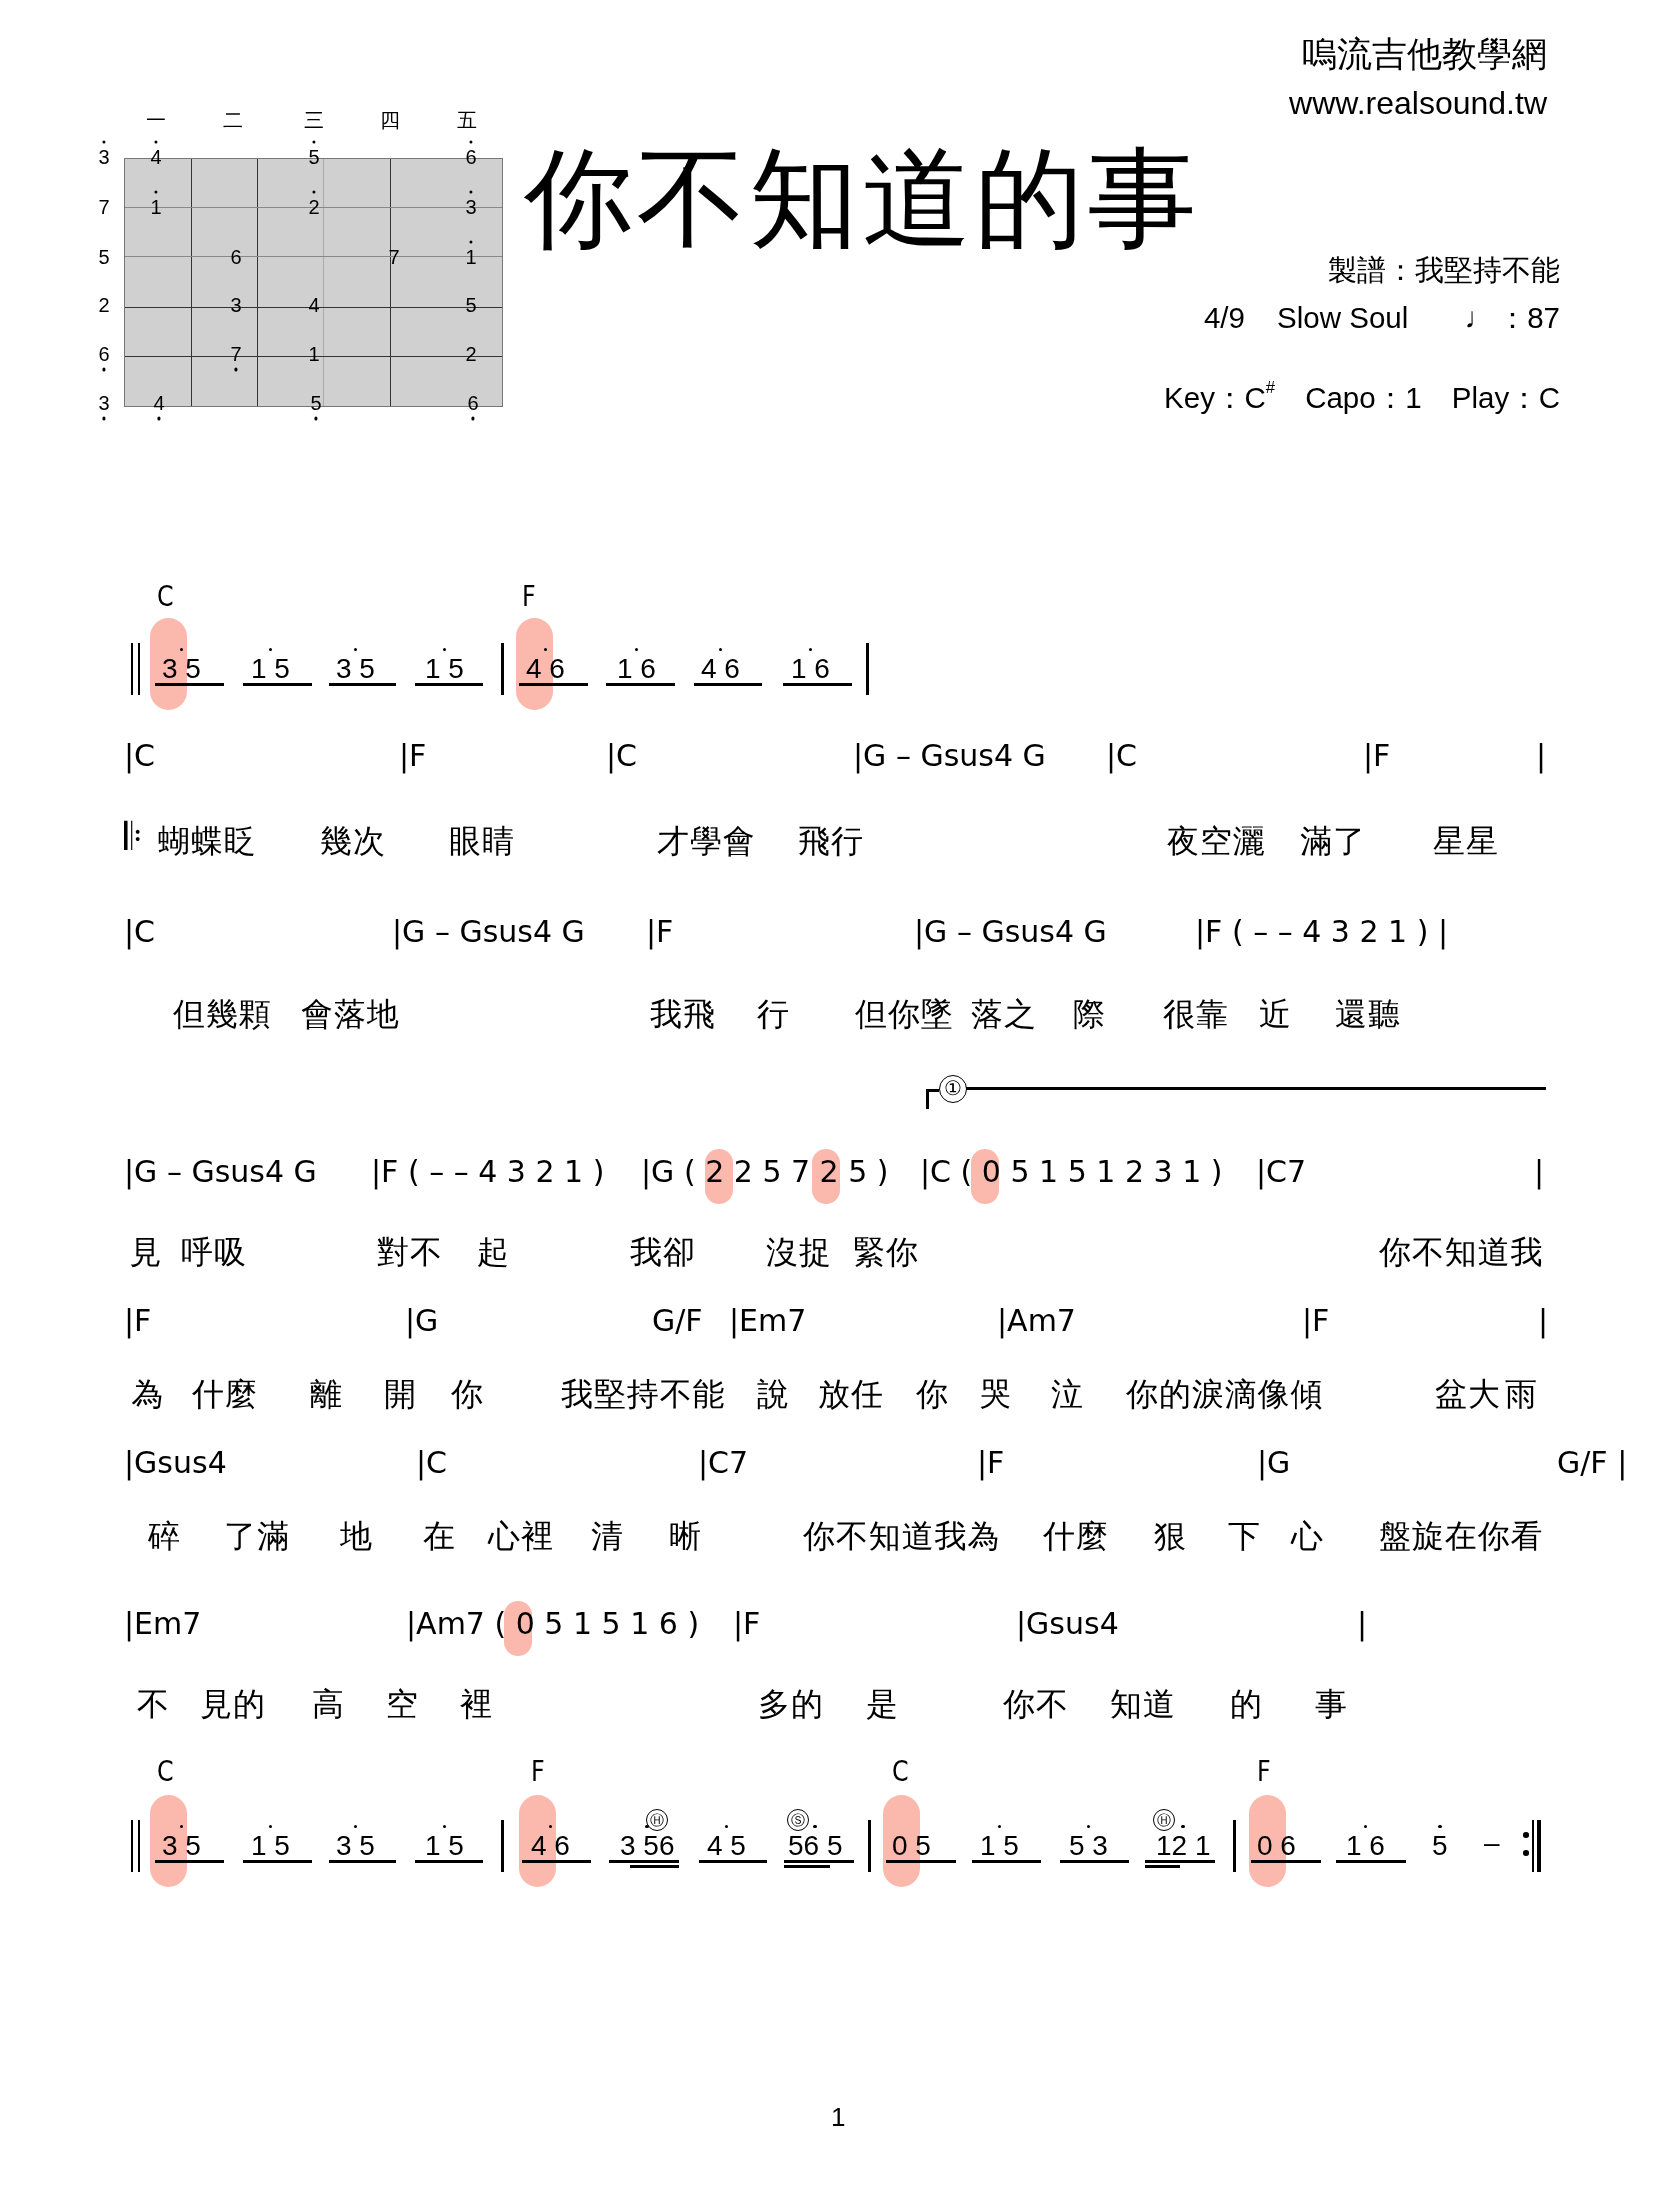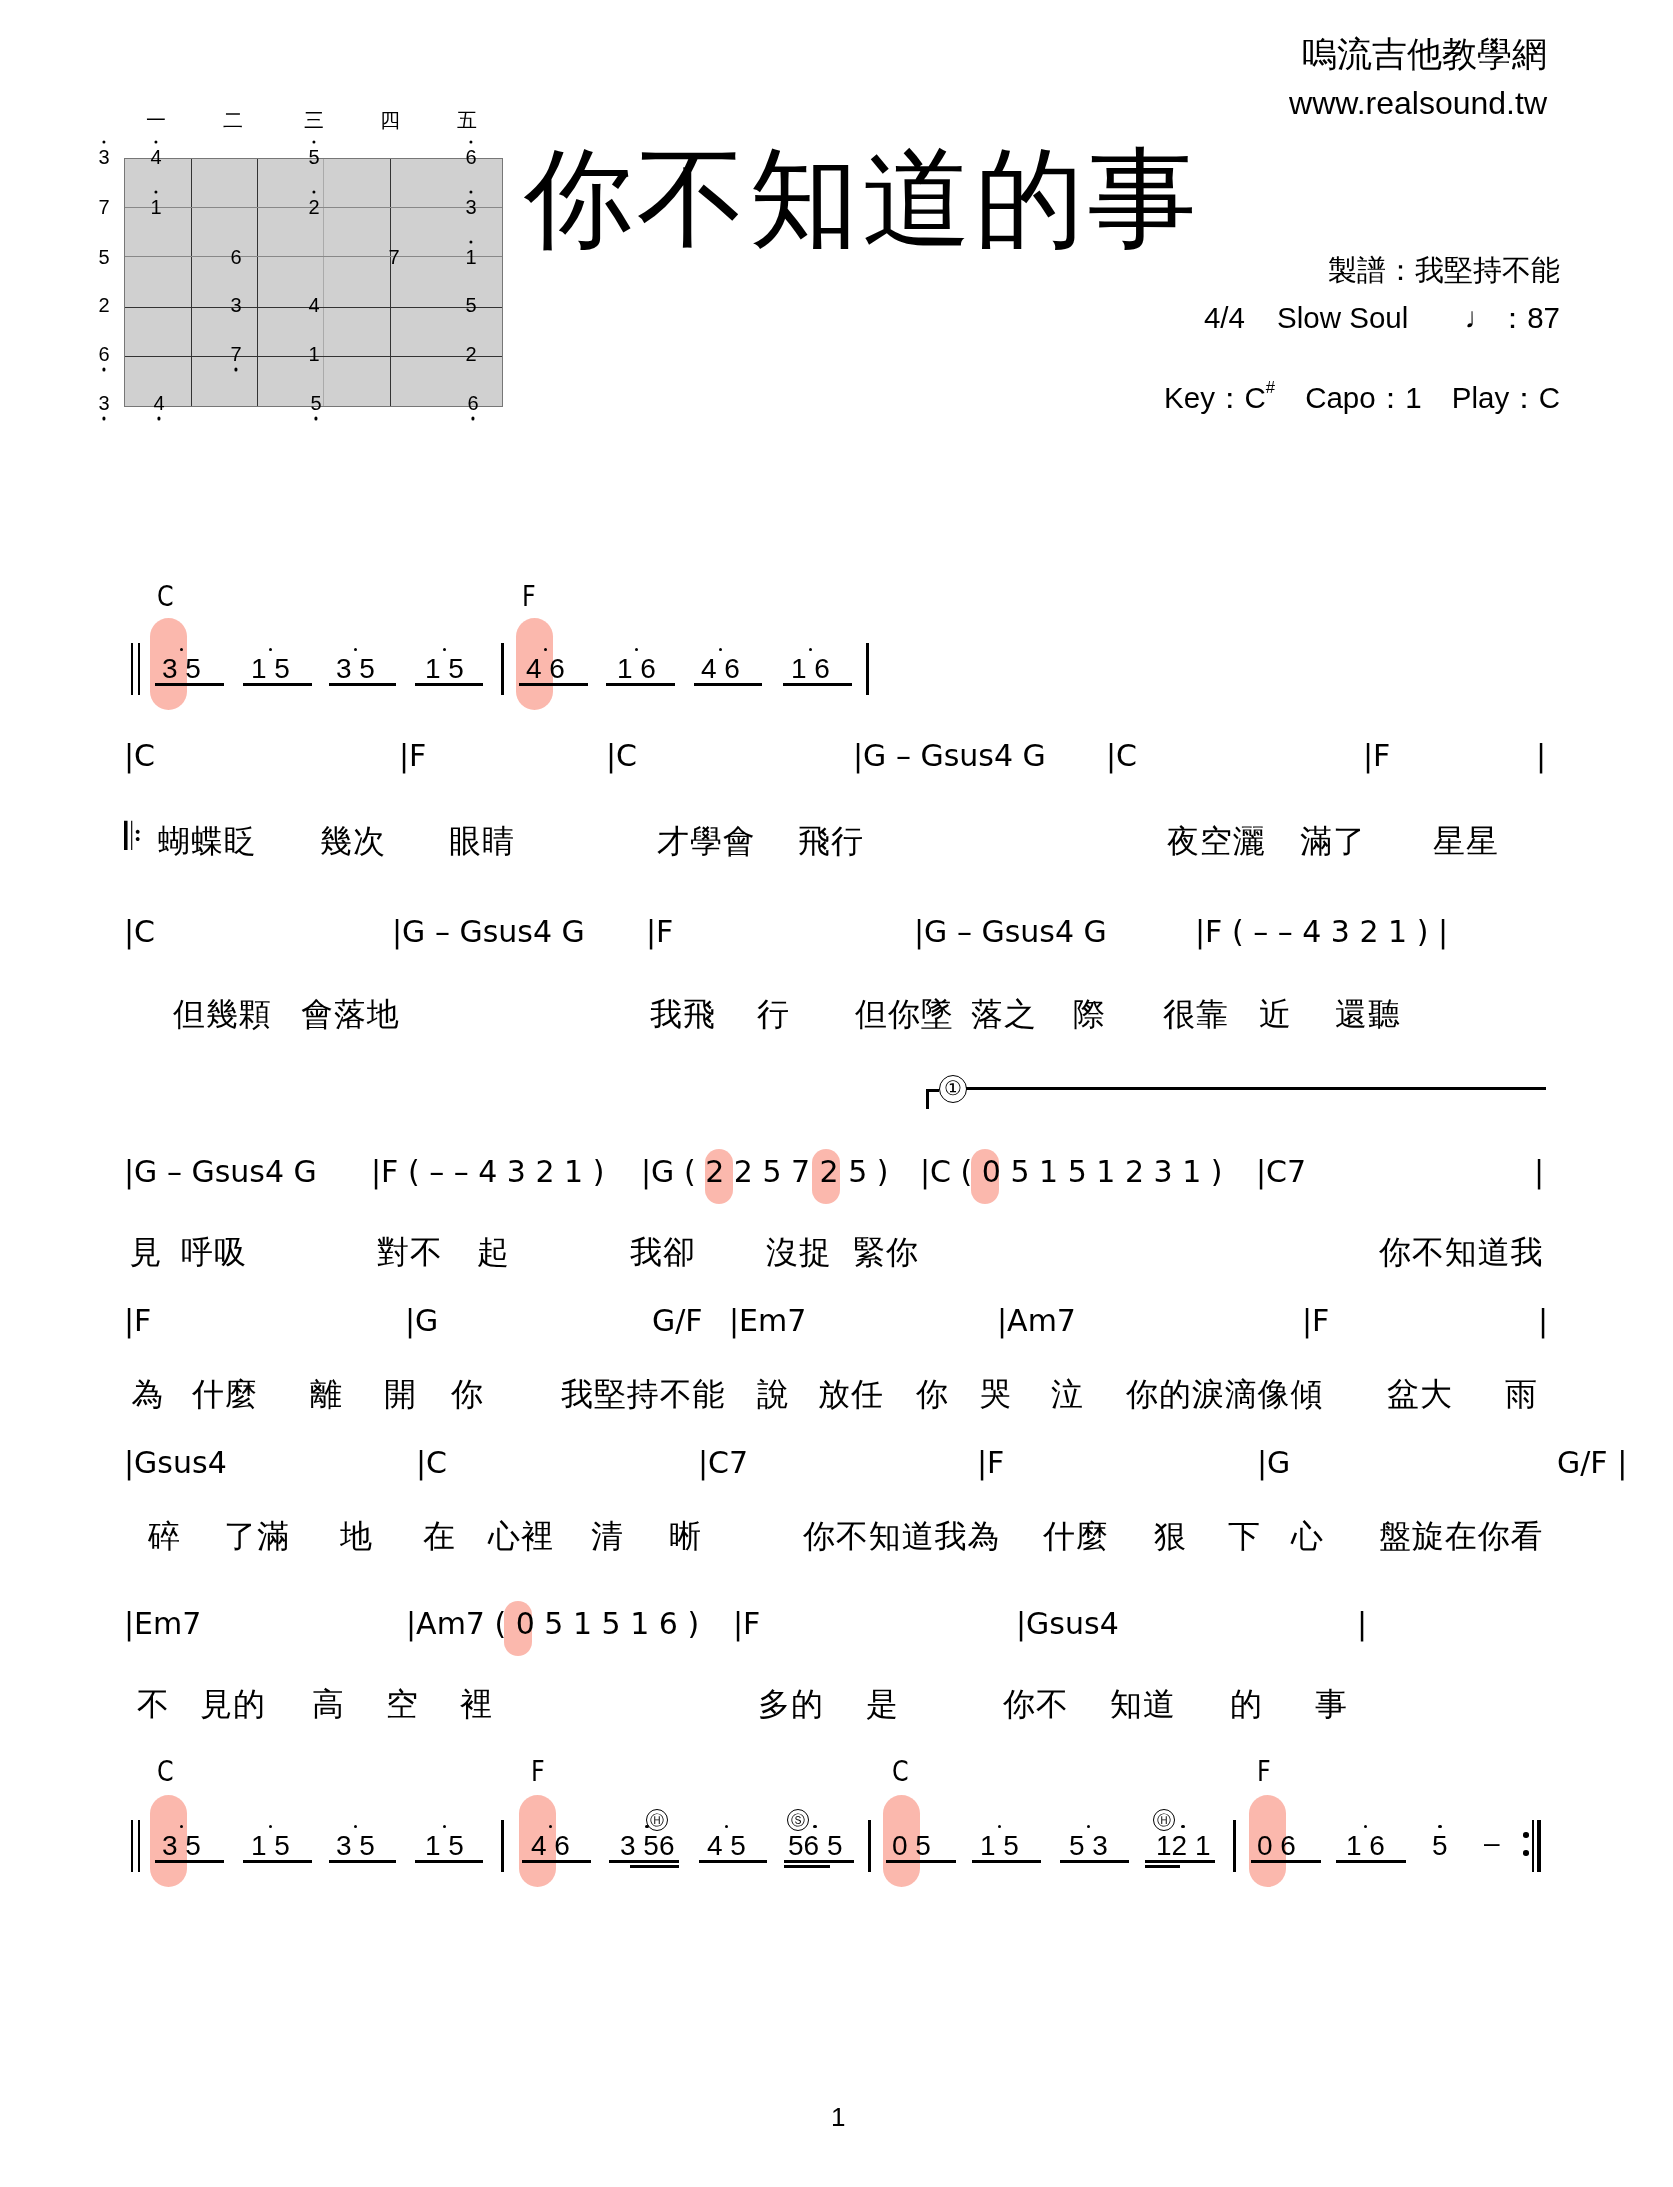--- a/index.html
+++ b/index.html
@@ -41,21 +41,21 @@
   .circ{display:inline-block;width:20px;height:20px;border:1.4px solid #000;border-radius:50%;font-size:14px;line-height:20px;text-align:center;font-family:"Liberation Sans",sans-serif;}
 </style>
 </head>
 <body>
 
 <div class="abs site-name">嗚流吉他教學網</div>
 <div class="abs site-url">www.realsound.tw</div>
 <div class="abs title">你不知道的事</div>
 <div class="abs arranger">製譜：我堅持不能</div>
 <div class="abs meta-line">
-  <span>4/4</span>
+  <span>4/9</span>
   <span>Slow Soul</span>
   <span><span>♩</span></span><span style="margin-left:3.7px">：87</span>
 </div>
 <div class="abs key-line">
   <span><span>Key：C</span><sup>#</sup></span>
   <span>Capo：1</span>
   <span>Play：C</span>
 </div>
 
 <div>
@@ -224,21 +224,21 @@
   <span class="seg" style="left:186px">離</span>
   <span class="seg" style="left:260px">開</span>
   <span class="seg" style="left:327px">你</span>
   <span class="seg" style="left:437px">我堅持不能</span>
   <span class="seg" style="left:633px">說</span>
   <span class="seg" style="left:694px">放任</span>
   <span class="seg" style="left:792px">你</span>
   <span class="seg" style="left:855px">哭</span>
   <span class="seg" style="left:927px">泣</span>
   <span class="seg" style="left:1002px">你的淚滴像傾</span>
-  <span class="seg" style="left:1263px">盆大</span>
+  <span class="seg" style="left:1311px">盆大</span>
   <span class="seg" style="left:1381px">雨</span>
 </div>
 
 <div class="row-chords" style="top:1445px">
   <span class="seg" style="left:0">|Gsus4</span>
   <span class="seg" style="left:292px">|C</span>
   <span class="seg" style="left:574px">|C7</span>
   <span class="seg" style="left:853px">|F</span>
   <span class="seg" style="left:1133px">|G</span>
   <span class="seg" style="left:1433px">G/F |</span>

